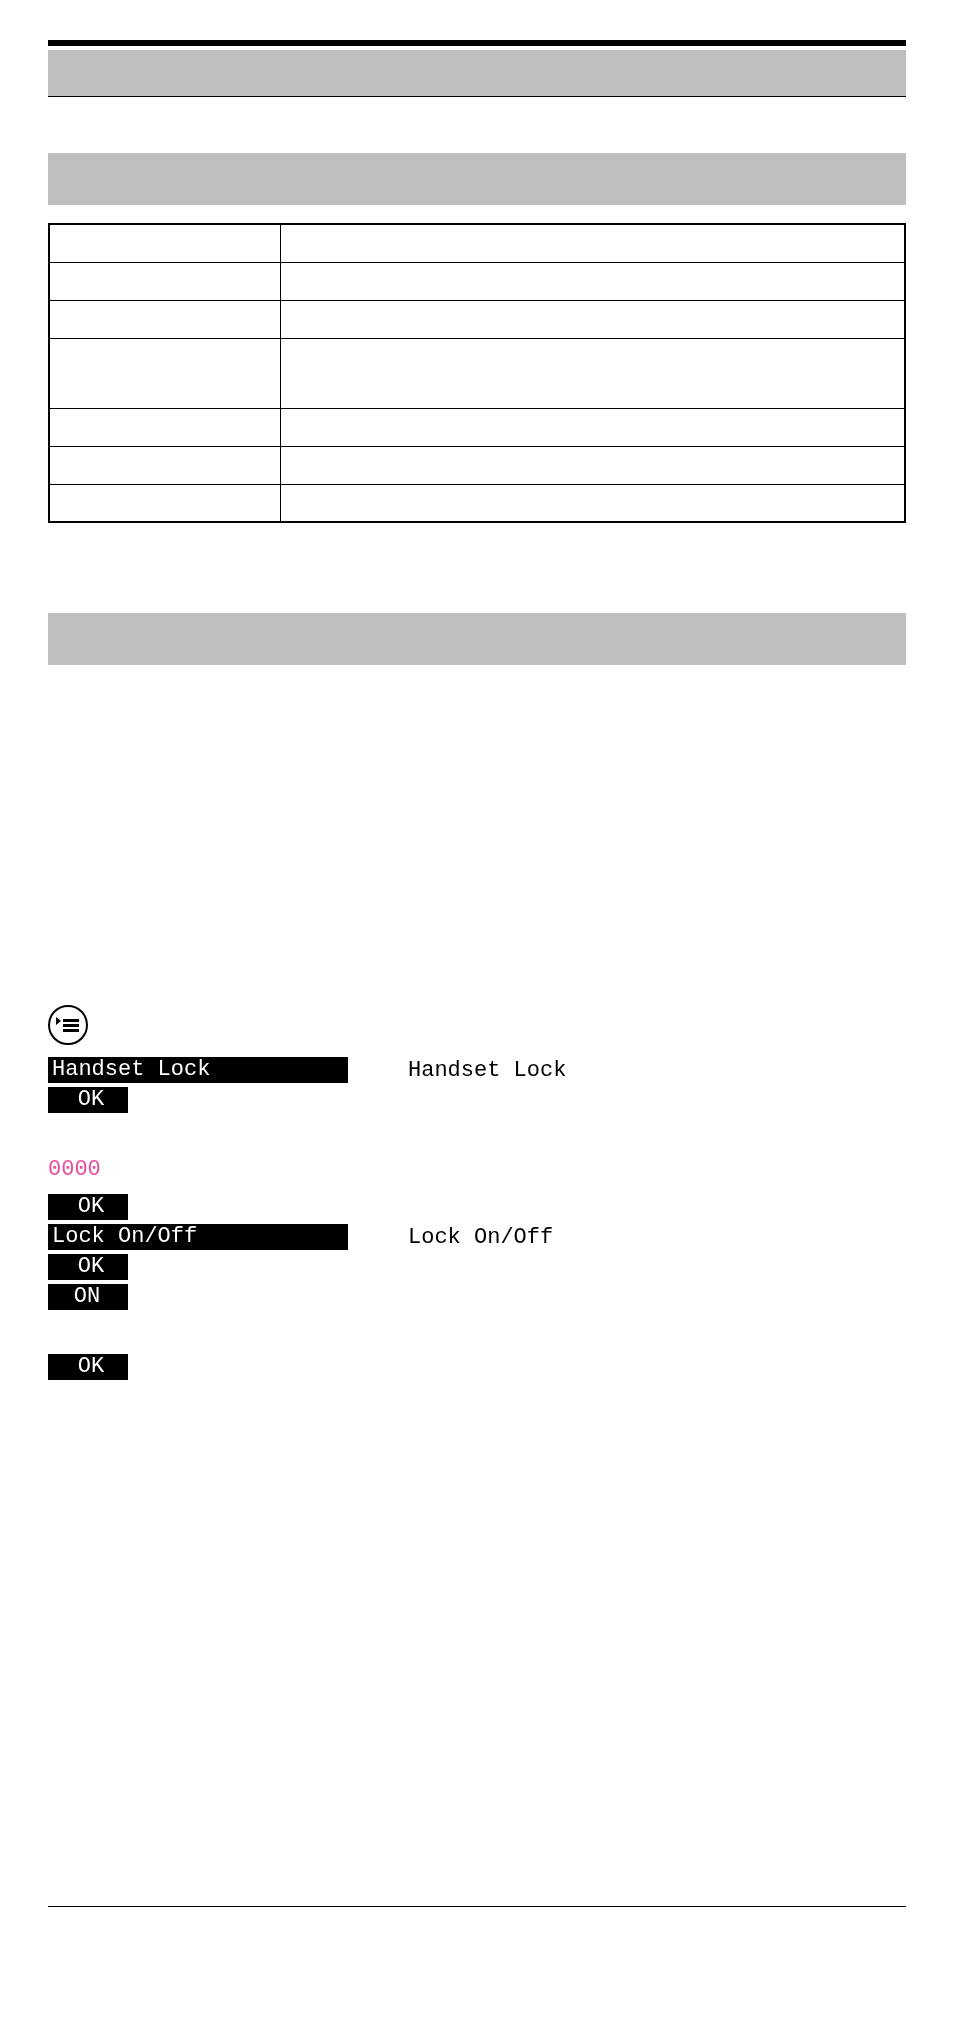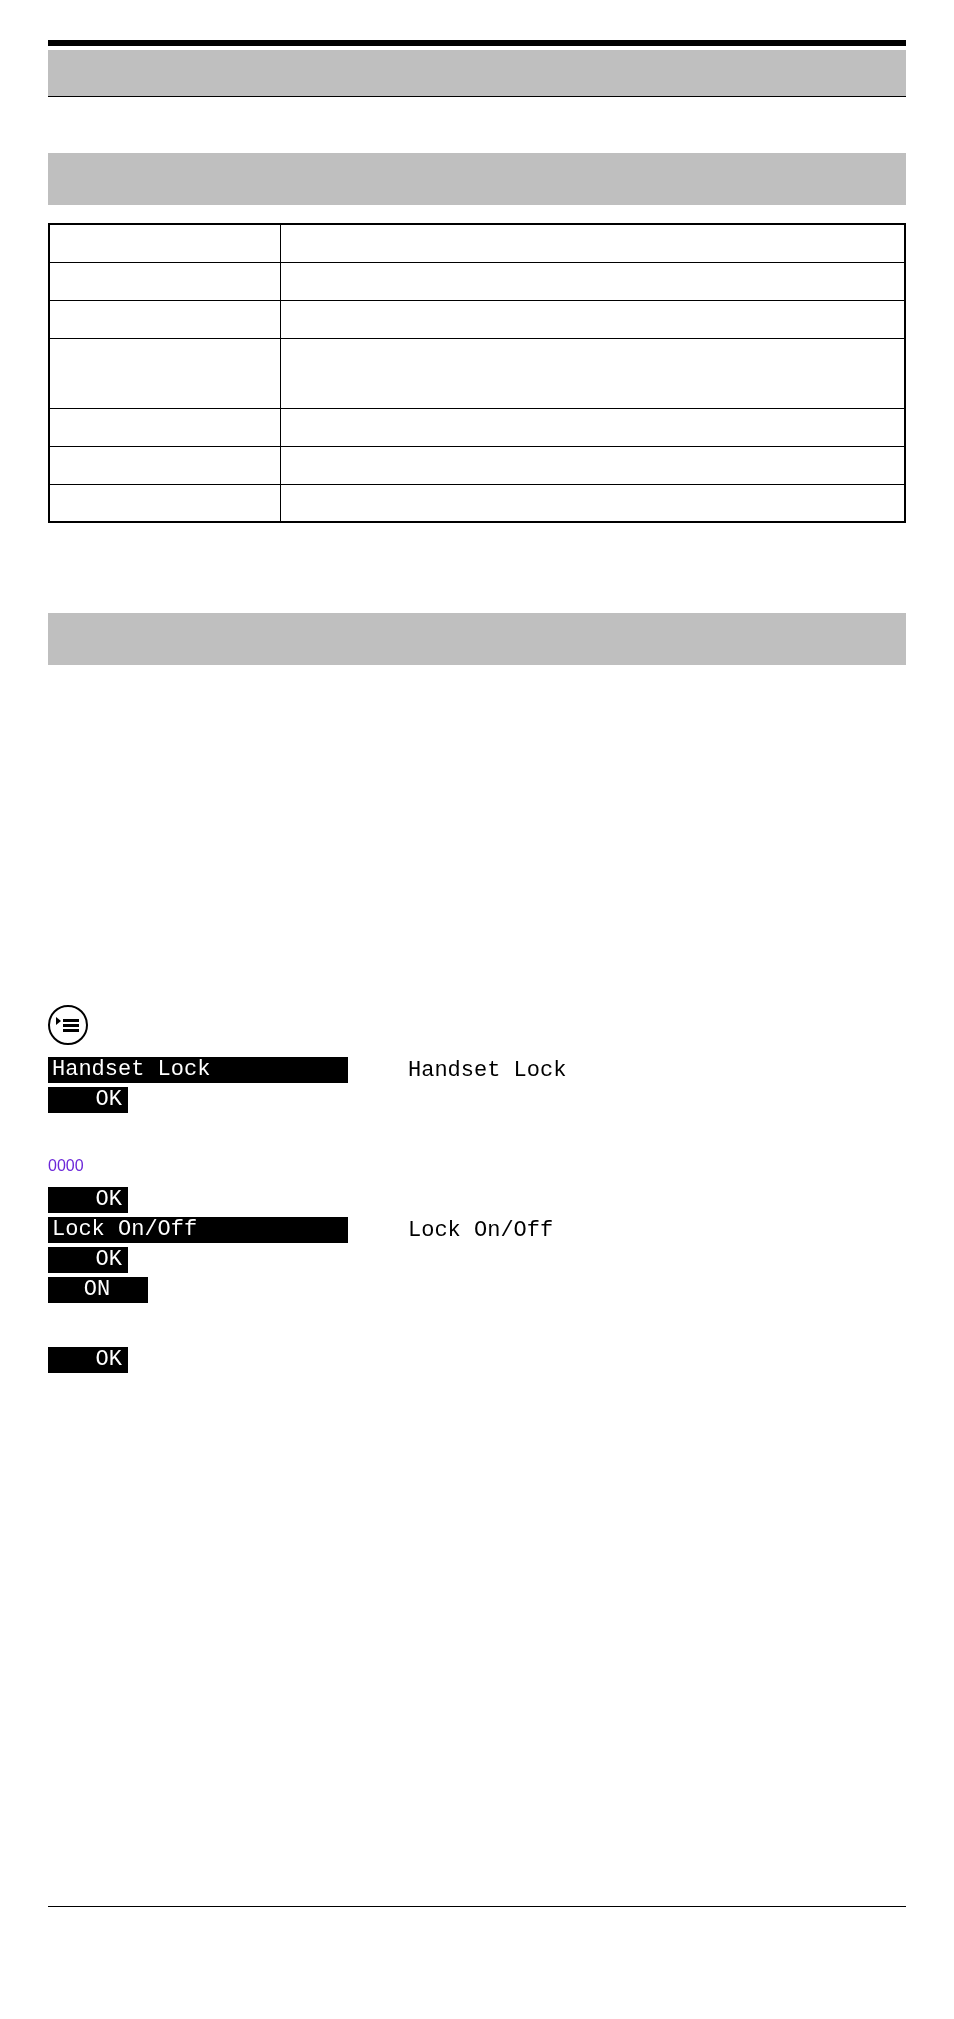--- a/index.html
+++ b/index.html
@@ -86,33 +86,33 @@
     font-size: 22px;
     line-height: 1;
     padding: 2px 6px 2px 4px;
     white-space: pre;
   }
   .lcd-inv {
     background: #000;
     color: #fff;
   }
   .lcd-wide { width: 300px; }
-  .lcd-ok { width: 80px; text-align: right; padding-left: 12px; }
-  .lcd-onoff { width: 100px; text-align: center; }
+  .lcd-ok { width: 80px; text-align: center; padding-left: 12px; }
+  .lcd-onoff { width: 80px; text-align: center; }
   .lcd-plain {
     font-family: "Courier New", monospace;
     font-size: 22px;
     color: #000;
     margin-left: 60px;
     white-space: pre;
   }
   .lcd-text {
-    font-family: Liberation Sans, sans-serif;
-    font-size: 16px;
-    color: #6d28d9;
+    font-family: Liberation Mono, monospace;
+    font-size: 22px;
+    color: #ec4899;
     white-space: pre;
   }
   .small-gap { height: 40px; }
   .tiny-gap { height: 8px; }
 
   .footer-rule {
     position: absolute;
     left: 48px; right: 48px;
     bottom: 112px;
     border-top: 1px solid #000;

